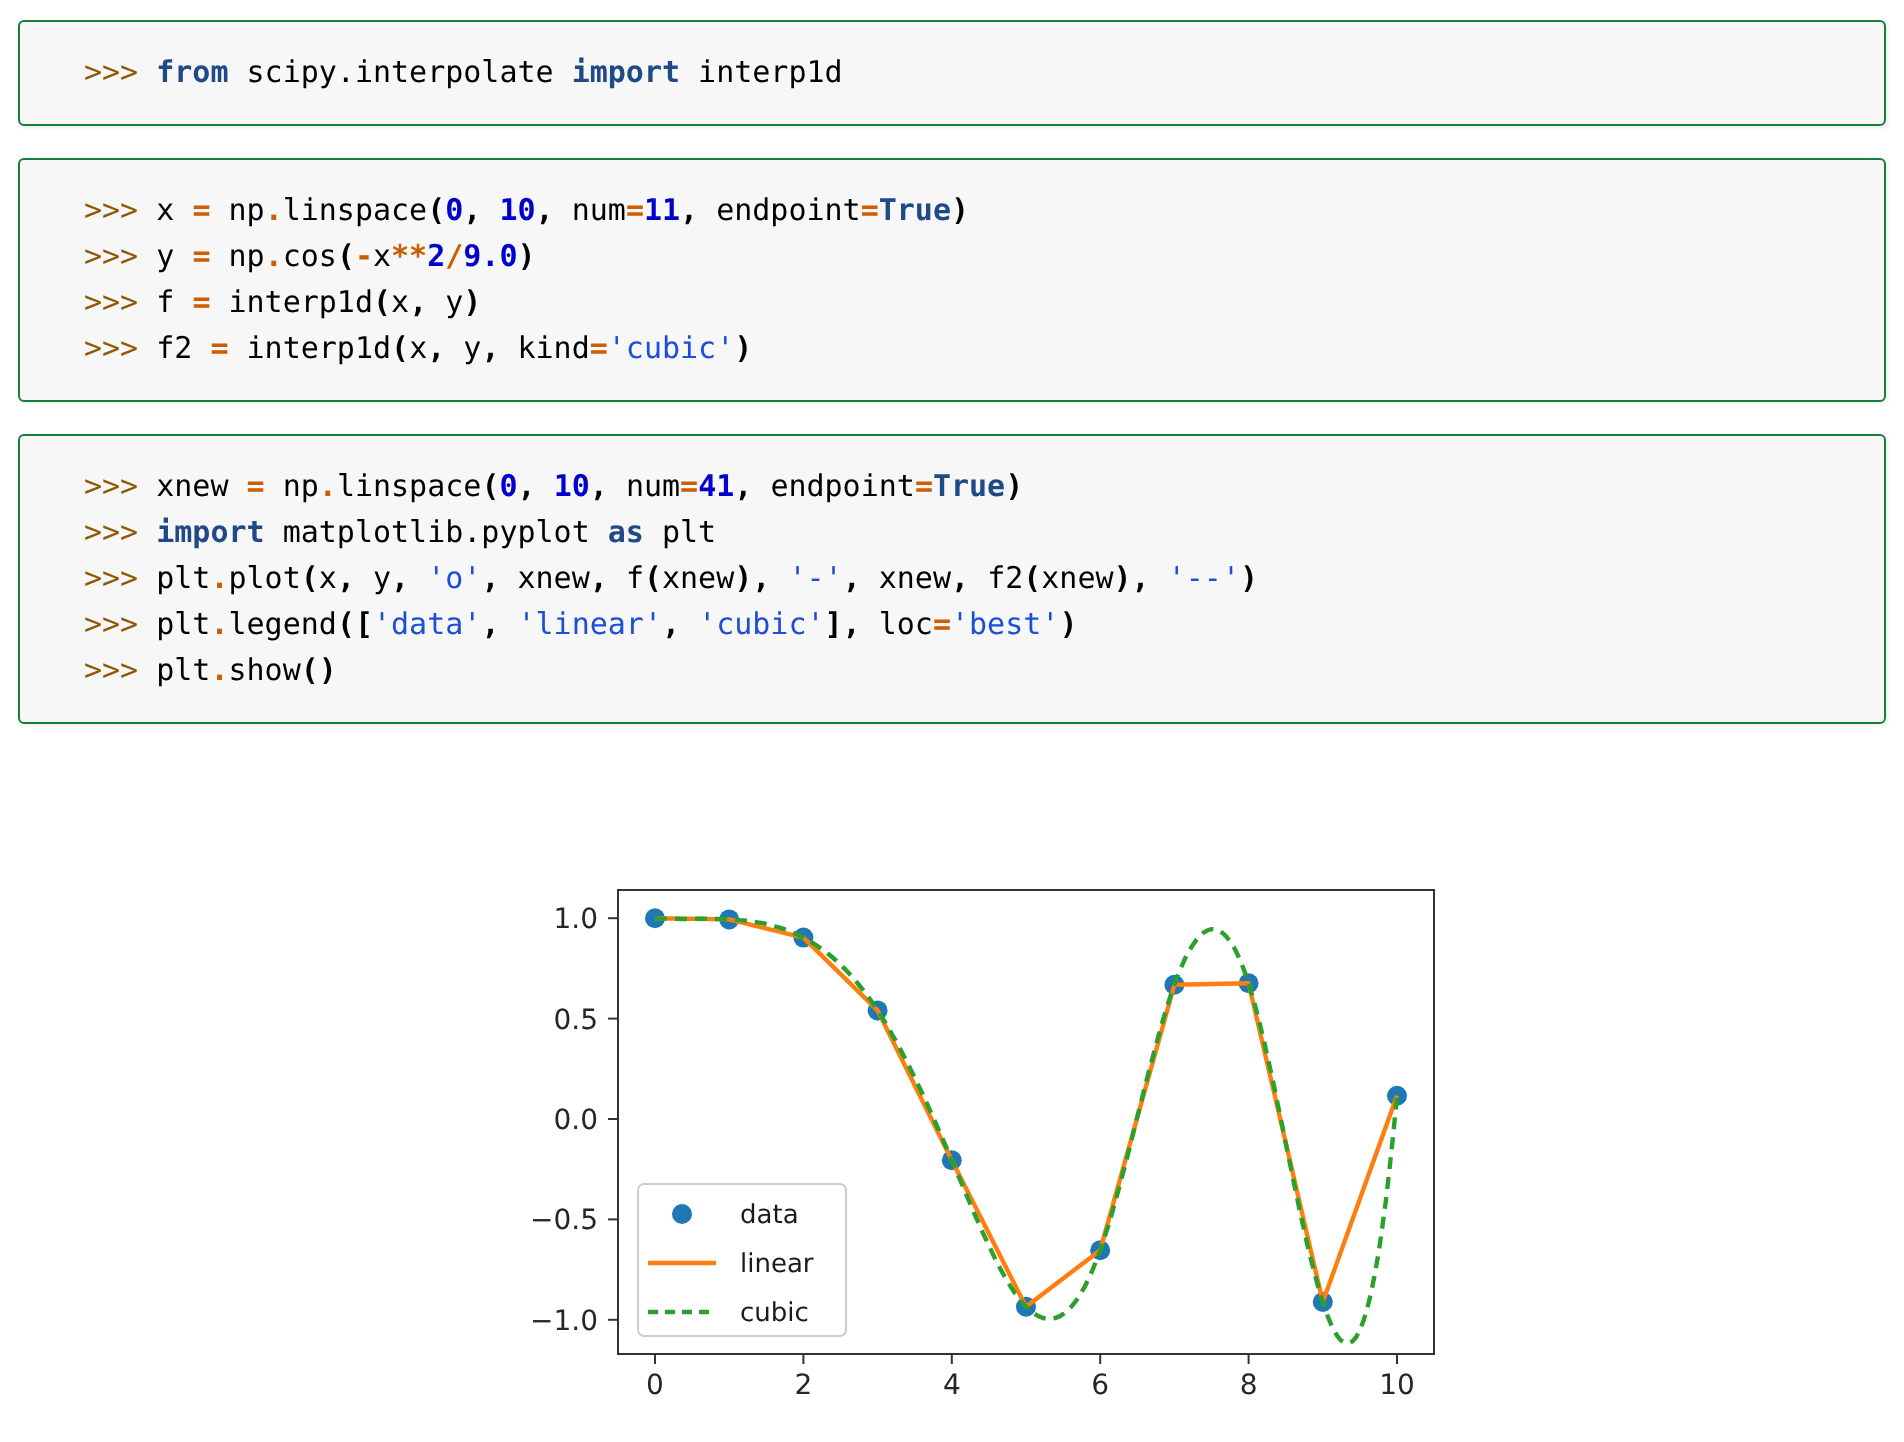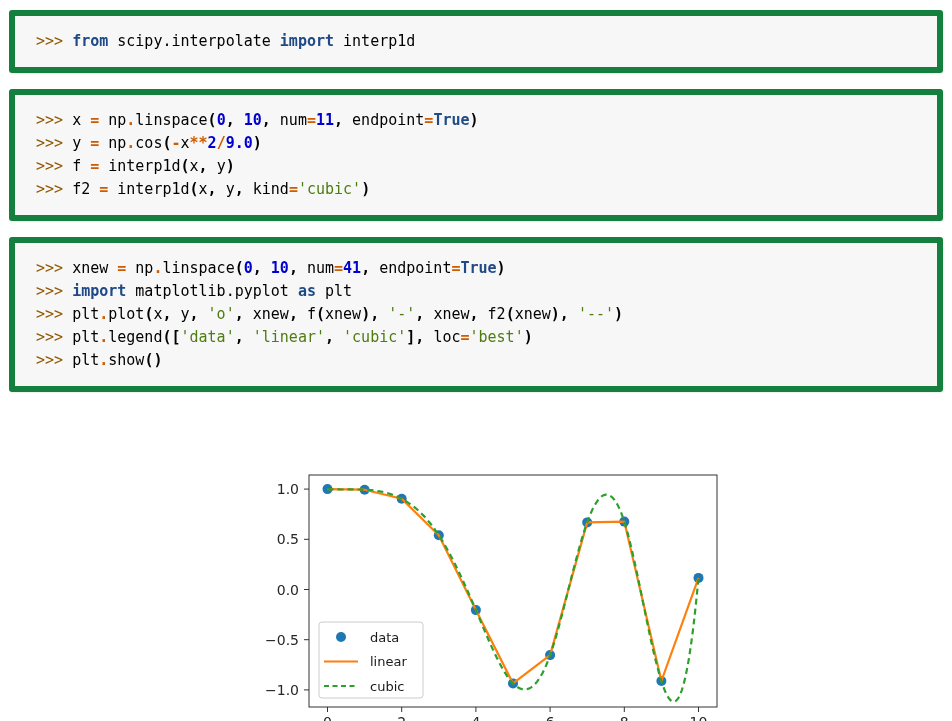--- a/index.html
+++ b/index.html
@@ -1,39 +1,39 @@
 <!DOCTYPE html>
 <html><head>
 <meta charset="utf-8">
 <style>
   html,body{margin:0;padding:0;background:#ffffff;}
   body{width:952px;min-height:721px;padding:10px 9px 0;box-sizing:border-box;
        font-family:"DejaVu Sans",sans-serif;}
   .codeblock{
     background:#f7f7f7;
-    border:6px solid #15803d;
+    border:1px solid #15803d;
     border-radius:3px;
-    padding:14px 21px;
+    padding:14px 32px;
     margin:0 0 16px 0;
     box-shadow:1px 1px 2px rgba(0,0,0,0.07);
   }
   .codeblock pre{
     margin:0;
     font-family:"DejaVu Sans Mono",monospace;
     font-size:15px;
     line-height:23px;
     white-space:pre;
   }
   .codeline{height:23px;}
   
   .tok-p{color:#8f5902;}
   .tok-k{color:#204a87;font-weight:bold;}
   .tok-o{color:#ce5c00;font-weight:bold;}
   .tok-m{color:#0000cf;font-weight:bold;}
-  .tok-s{color:#4d7c0f;}
+  .tok-s{color:#1d4ed8;}
   .tok-x{color:#000000;font-weight:bold;}
   .tok-n{color:#000000;}
   .figure-wrap{
     margin:66px 0 0 237px;
     width:500px;height:292px;
   }
   svg text{font-family:"DejaVu Sans",sans-serif;}
 </style>
 </head>
 <body>

